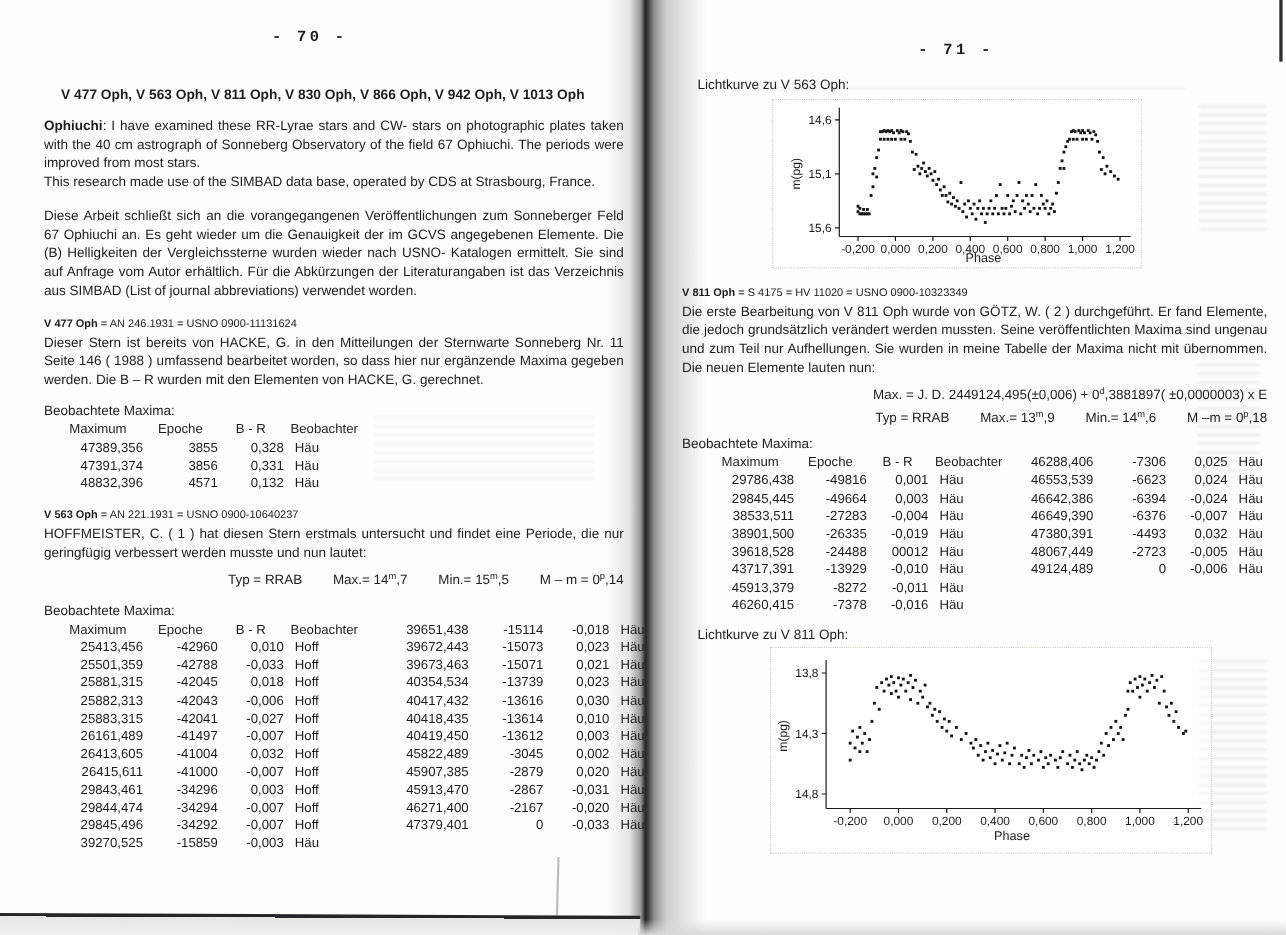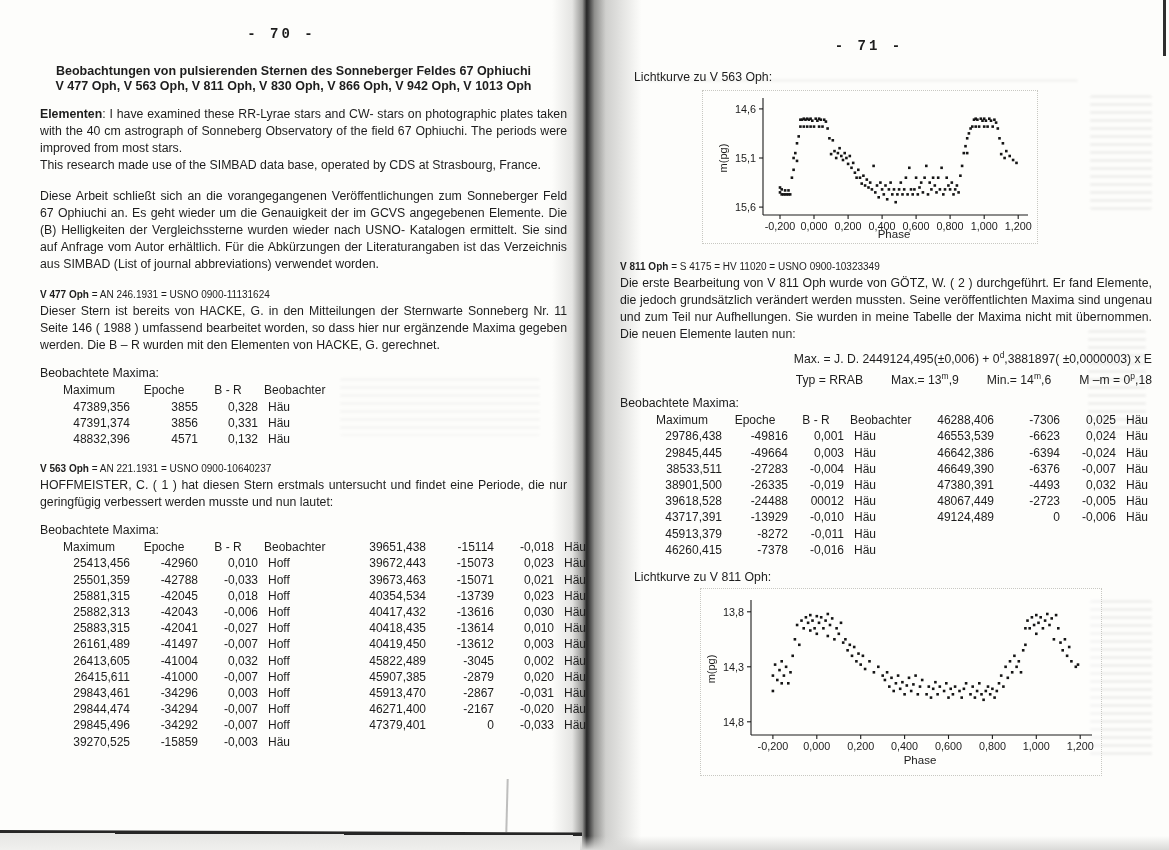--- a/index.html
+++ b/index.html
@@ -88,25 +88,25 @@
 <div class="crease"></div>
 <div class="ghost" style="left:1090px;top:95px;width:62px;height:115px;"></div>
 <div class="ghost" style="left:1088px;top:330px;width:58px;height:105px;"></div>
 <div class="ghost" style="left:1090px;top:600px;width:62px;height:160px;"></div>
 <div class="ghost" style="left:648px;top:79px;width:430px;height:8px;opacity:.4;"></div>
 <div class="ghost" style="left:340px;top:378px;width:200px;height:58px;opacity:.3;"></div>
 
 <div class="page page-left">
   <div class="pagenum">-  70  -</div>
 
-  <p class="title"><span>Beobachtungen von pulsierenden Sternen des Sonneberger Feldes 67 Ophiuchi</span><br>
+  <p class="title"><br>
     <span>V 477 Oph, V 563 Oph, V 811 Oph, V 830 Oph, V 866 Oph, V 942 Oph, V 1013 Oph</span></p>
 
 
-  <p class="para mt12"><span class="b">Elementen</span><span>: I have examined these RR-Lyrae stars and CW- stars on photographic plates taken with the 40 cm astrograph of Sonneberg Observatory of the field 67 Ophiuchi. The periods were improved from most stars.</span></p>
+  <p class="para mt12"><span class="b">Ophiuchi</span><span>: I have examined these RR-Lyrae stars and CW- stars on photographic plates taken with the 40 cm astrograph of Sonneberg Observatory of the field 67 Ophiuchi. The periods were improved from most stars.</span></p>
   <p class="para">This research made use of the SIMBAD data base, operated by CDS at Strasbourg, France.</p>
 
   <p class="para mt14">Diese Arbeit schließt sich an die vorangegangenen Veröffentlichungen zum Sonneberger Feld 67 Ophiuchi an. Es geht wieder um die Genauigkeit der im GCVS angegebenen Elemente. Die (B) Helligkeiten der Vergleichssterne wurden wieder nach USNO- Katalogen ermittelt. Sie sind auf Anfrage vom Autor erhältlich. Für die Abkürzungen der Literaturangaben ist das Verzeichnis aus SIMBAD (List of journal abbreviations) verwendet worden.</p>
 
   <p class="entry-head"><span class="b">V 477 Oph</span><span> = AN 246.1931 = USNO 0900-11131624</span></p>
   <p class="para">Dieser Stern ist bereits von HACKE, G. in den Mitteilungen der Sternwarte Sonneberg Nr. 11 Seite 146 ( 1988 ) umfassend bearbeitet worden, so dass hier nur ergänzende Maxima gegeben werden. Die B – R wurden mit den Elementen von HACKE, G. gerechnet.</p>
 
   <p class="label">Beobachtete Maxima:</p>
   <div class="tables-row">
     <div class="tbl lp">
@@ -126,20 +126,21 @@
         <div class="cell c1">4571</div>
         <div class="cell c2">0,132</div>
         <div class="cell c3">Häu</div>
       </div>
   </div>
 
   <p class="entry-head"><span class="b">V 563 Oph</span><span> = AN 221.1931 = USNO 0900-10640237</span></p>
   <p class="para">HOFFMEISTER, C. ( 1 ) hat diesen Stern erstmals untersucht und findet eine Periode, die nur geringfügig verbessert werden musste und nun lautet:</p>
 
   <div class="formula">
+    <div><span class="seg">Typ = RRAB</span><span class="seg">Max.= 14<sup>m</sup>,7</span><span class="seg">Min.= 15<sup>m</sup>,5</span><span class="seg">M – m = 0<sup>p</sup>,14</span></div>
   </div>
 
   <p class="label">Beobachtete Maxima:</p>
   <div class="tables-row">
     <div class="tbl lp">
       <div class="cell h h0">Maximum</div>
       <div class="cell h h1">Epoche</div>
       <div class="cell h h2">B - R</div>
       <div class="cell h h3">Beobachter</div>
     <div class="cell c0">25413,456</div>

